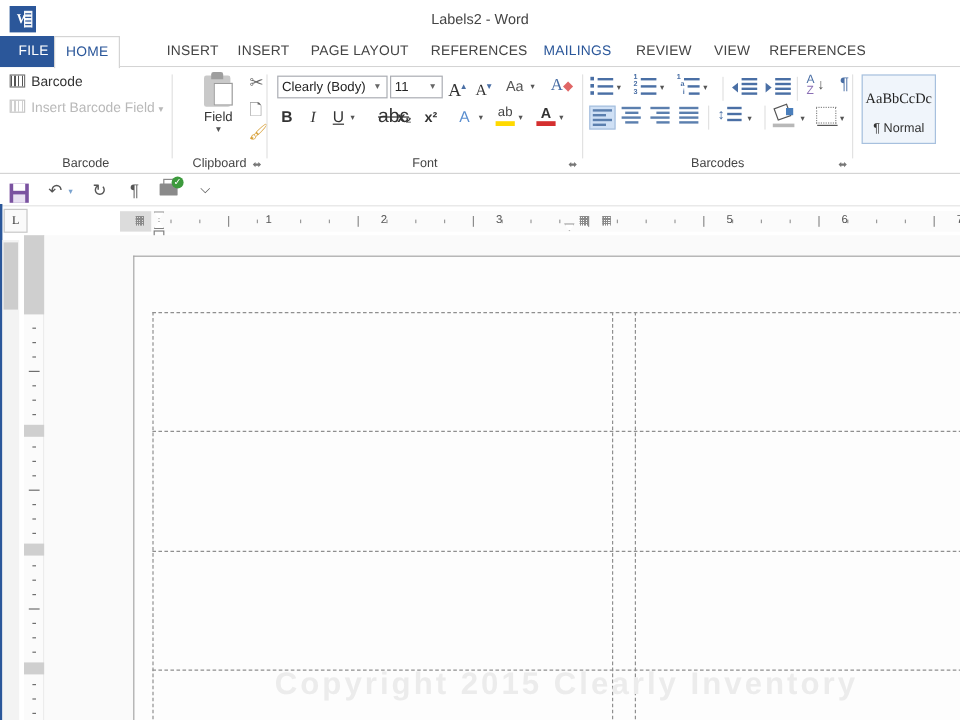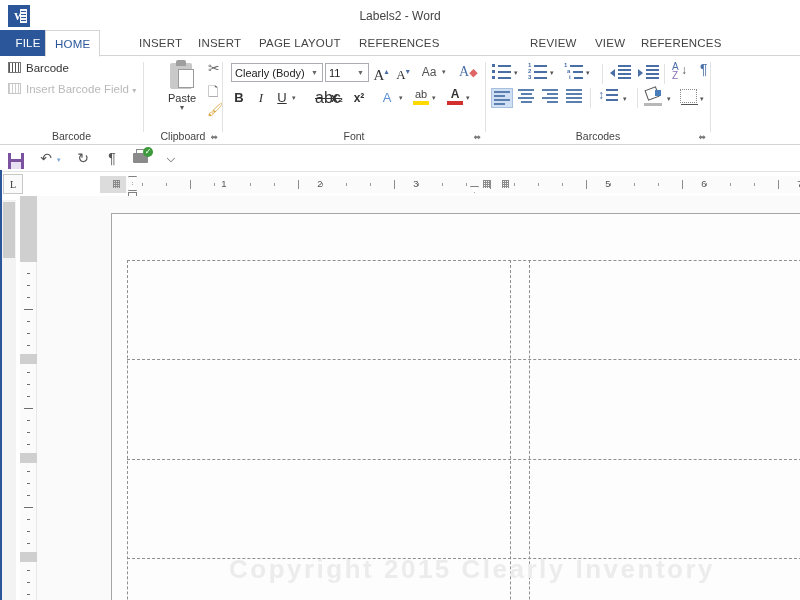--- a/index.html
+++ b/index.html
@@ -295,20 +295,21 @@
   <div class="title-text">Labels2 - Word</div>
 </div>
 
 <div class="tabstrip">
   <div class="tab file" style="left:0px;width:56px;text-align:center;">FILE</div>
   <div class="tab active" style="left:45px;">HOME</div>
   <div class="tab" style="left:130px;">INSERT</div>
   <div class="tab" style="left:189px;">INSERT</div>
   <div class="tab" style="left:350px;">REFERENCES</div>
   <div class="tab" style="left:250px;">PAGE LAYOUT</div>
+  <div class="tab hl" style="left:444px;">MAILINGS</div>
   <div class="tab" style="left:521px;">REVIEW</div>
   <div class="tab" style="left:586px;">VIEW</div>
   <div class="tab" style="left:632px;">REFERENCES</div>
 </div>
 
 <div class="ribbon">
 
   <div class="grp" style="left:0px;width:143px;">
     <div class="bc-row" style="top:6px;">
       <span class="bc-ico"></span><span>Barcode</span>
@@ -321,21 +322,21 @@
   </div>
   <div class="grp-sep" style="left:143px;"></div>
 
   <div class="grp" style="left:144px;width:78px;">
     <div class="paste-btn">
       <div class="clip-body">
         <div class="clip-board"></div>
           <div class="clip-clip"></div>
           <div class="clip-page"></div>
       </div>
-      <div>Paste</div>
+      <div>Field</div>
       <div class="mini-caret">▾</div>
     </div>
     <div class="cb-icon" style="left:64px;top:4px;">✂</div>
     <div class="cb-icon" style="left:64px;top:26px;font-size:13px;">🗋</div>
     <div class="cb-icon" style="left:63px;top:46px;color:#d8a13a;font-size:13px;">🖌</div>
     <div class="grp-label">Clipboard</div>
     <div class="dlg-launcher">⬌</div>
   </div>
   <div class="grp-sep" style="left:222px;"></div>
 
@@ -498,20 +499,24 @@
       <div style="position:absolute;left:0;bottom:-3px;width:17px;height:1.5px;background:#555;"></div>
     </div>
     <div class="tiny-car" style="left:214px;top:39px;">▾</div>
 
     <div class="grp-label">Barcodes</div>
     <div class="dlg-launcher">⬌</div>
   </div>
   <div class="grp-sep" style="left:710px;"></div>
 
   <div class="grp" style="left:711px;width:89px;">
+    <div class="style-box sel" style="left:7px;">
+      <div class="style-sample">AaBbCcDc</div>
+      <div class="style-name">¶ Normal</div>
+    </div>
     <div class="style-box" style="left:73px;">
       <div class="style-sample">A</div>
       <div class="style-name">¶</div>
     </div>
   </div>
 </div>
 
 <div class="qat">
   <div class="qat-btn" style="left:3px;">
     <div class="save-ico">

